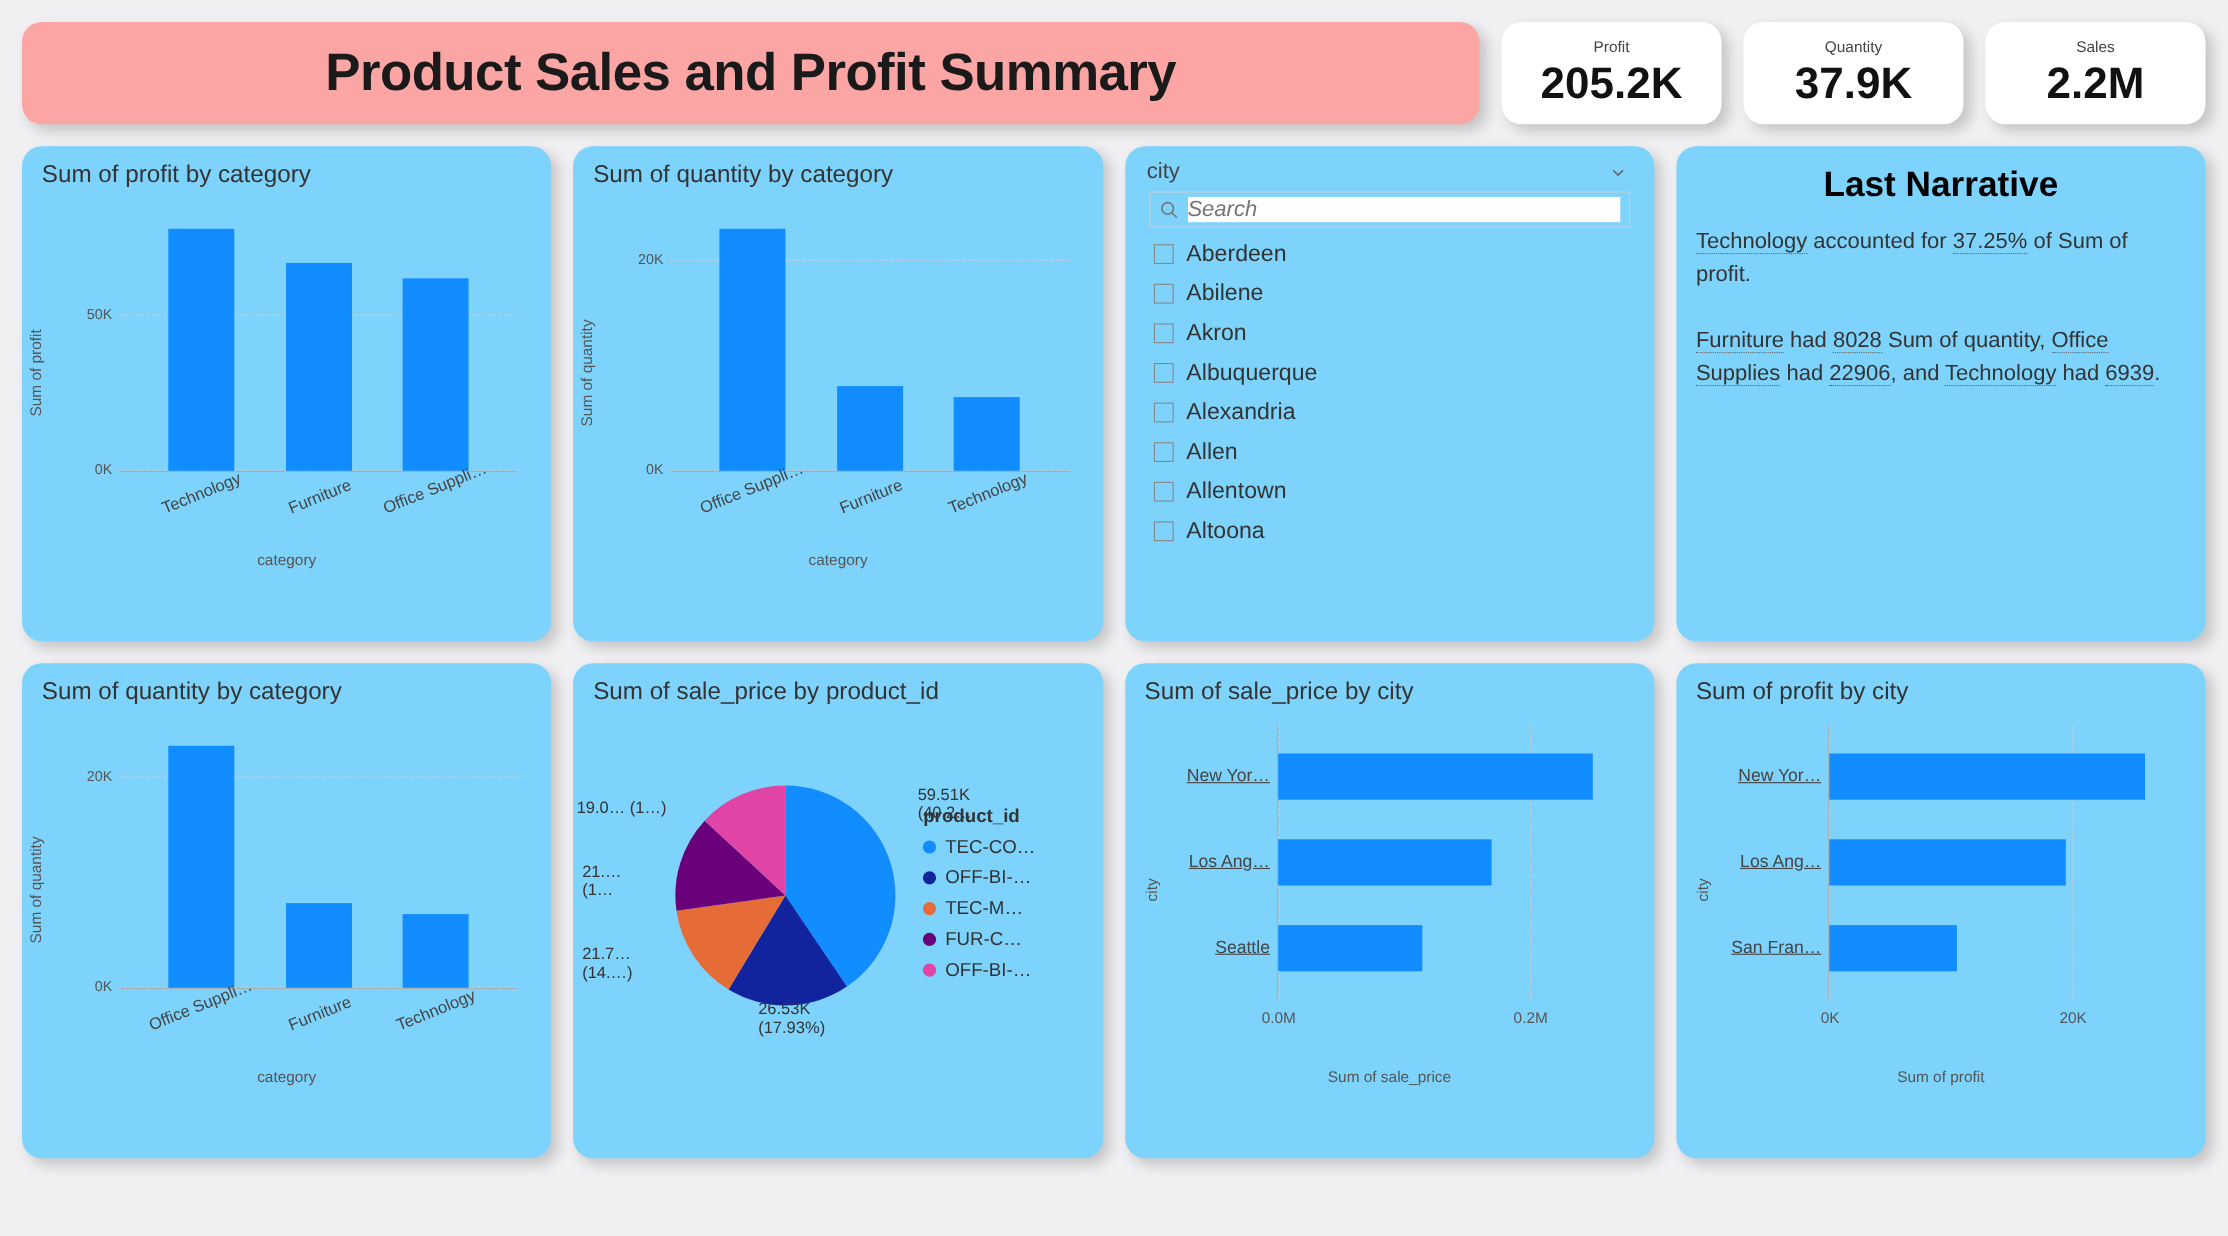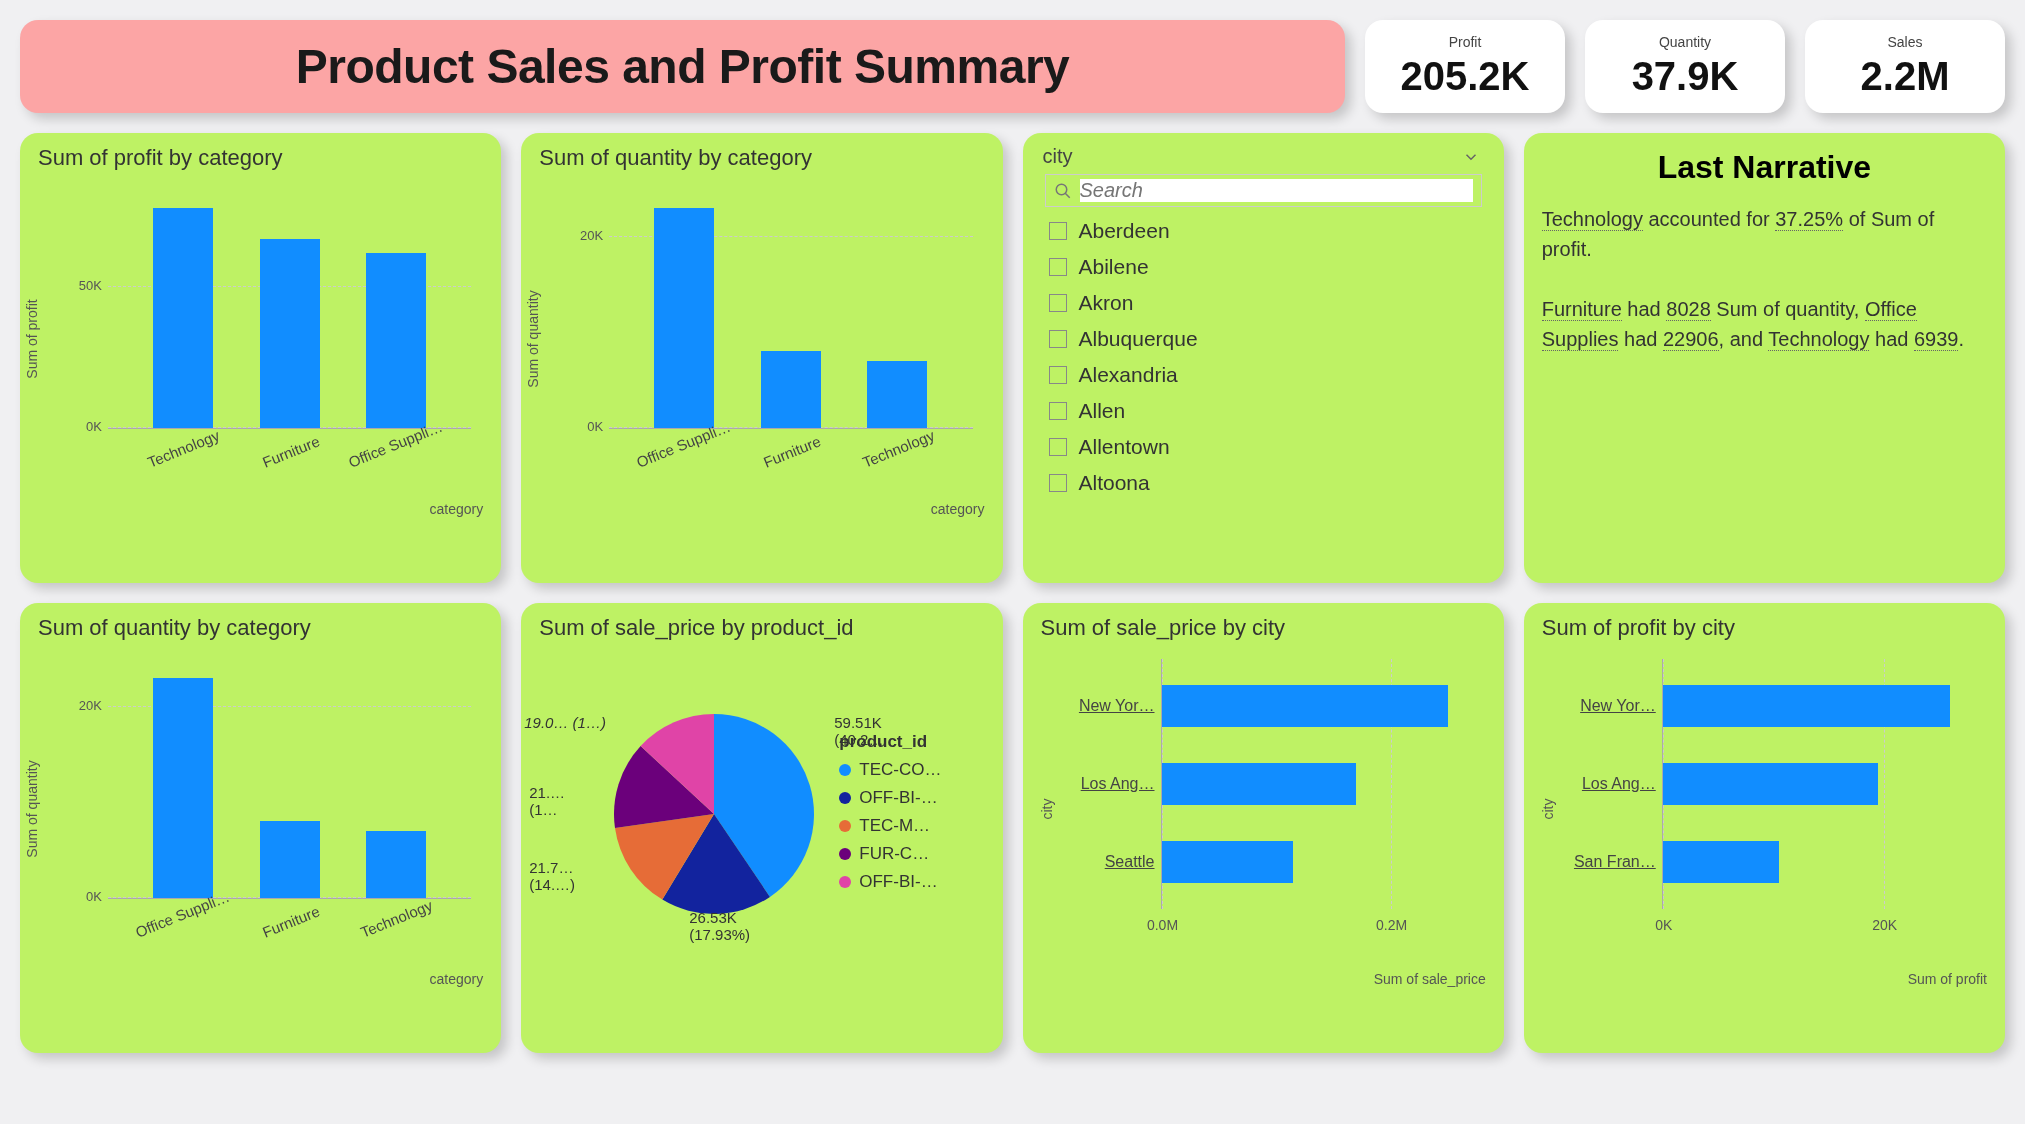--- a/index.html
+++ b/index.html
@@ -46,21 +46,21 @@
   }
   .kpi-label { font-size: 14px; color: #444; margin-bottom: 4px; }
   .kpi-value { font-size: 40px; font-weight: 800; color: #111; }
 
   .grid-row {
     display: flex;
     gap: 20px;
     margin-bottom: 20px;
   }
   .card {
-    background: #bef264;
+    background: #7dd3fc;
     border-radius: 18px;
     padding: 12px 18px 10px 18px;
     box-shadow: 6px 6px 12px rgba(0,0,0,0.18);
     flex: 1;
     position: relative;
     overflow: hidden;
   }
   .card-title {
     font-size: 22px;
     color: #333;
@@ -71,21 +71,21 @@
   
   .chart-body { position: relative; height: 320px; }
   .y-axis-label {
     position: absolute;
     left: -6px; top: 50%;
     transform: translate(-50%,-50%) rotate(-90deg);
     font-size: 14px; color:#555;
     white-space: nowrap;
   }
   .x-axis-label {
-    text-align:right;
+    text-align:center;
     font-size:14px;color:#555;
     margin-top: 2px;
   }
   .plot {
     position:absolute;
     left:70px; right:12px; top:10px; bottom:70px;
     border-bottom: 1px solid #aaa;
   }
   .hbar-plot {
     position:absolute;
@@ -326,21 +326,21 @@
 
   <div class="card">
     <div class="card-title">Sum of sale_price by product_id</div>
     <div class="pie-wrap">
       <div class="pie" id="pie"><svg viewBox="0 0 230 230">
             <path d="M115,115 L115,15 A100,100 0 0 1 170.93359401028172,197.8941075173198 Z" fill="#118dff"></path>
             <path d="M115,115 L170.93359401028172,197.8941075173198 A100,100 0 0 1 63.33977762180003,200.62255207499322 Z" fill="#12239e"></path>
             <path d="M115,115 L63.33977762180003,200.62255207499322 A100,100 0 0 1 15.986124414228513,129.00901286620024 Z" fill="#e66c37"></path>
             <path d="M115,115 L15.986124414228513,129.00901286620024 A100,100 0 0 1 41.614286671147696,47.06961593502132 Z" fill="#6b007b"></path>
             <path d="M115,115 L41.614286671147696,47.06961593502132 A100,100 0 0 1 115.00000000000007,15 Z" fill="#e044a7"></path>
-          </svg><div class="pie-lab" style="top: 15px; left: 235px;">59.51K<br>(40.2…</div><div class="pie-lab" style="top: 210px; left: 90px;">26.53K<br>(17.93%)</div><div class="pie-lab" style="top: 160px; left: -70px;">21.7…<br>(14.…)</div><div class="pie-lab" style="top: 85px; left: -70px;">21.…<br>(1…</div><div class="pie-lab" style="top: 15px; left: -75px; font-style: italic;">19.0… (1…)</div></div>
+          </svg><div class="pie-lab" style="top: 15px; left: 235px;">59.51K<br>(40.2…</div><div class="pie-lab" style="top: 210px; left: 90px;">26.53K<br>(17.93%)</div><div class="pie-lab" style="top: 160px; left: -70px;">21.7…<br>(14.…)</div><div class="pie-lab" style="top: 85px; left: -70px;">21.…<br>(1…</div><div class="pie-lab" style="top: 27px; left: -75px;">19.0… (1…)</div></div>
       <div class="legend">
         <div class="legend-title">product_id</div>
         <div id="legendItems">
             <div class="legend-item">
               <span class="dot" style="background:#118dff"></span>
               <span>TEC-CO…</span>
             </div>
             <div class="legend-item">
               <span class="dot" style="background:#12239e"></span>
               <span>OFF-BI-…</span>

